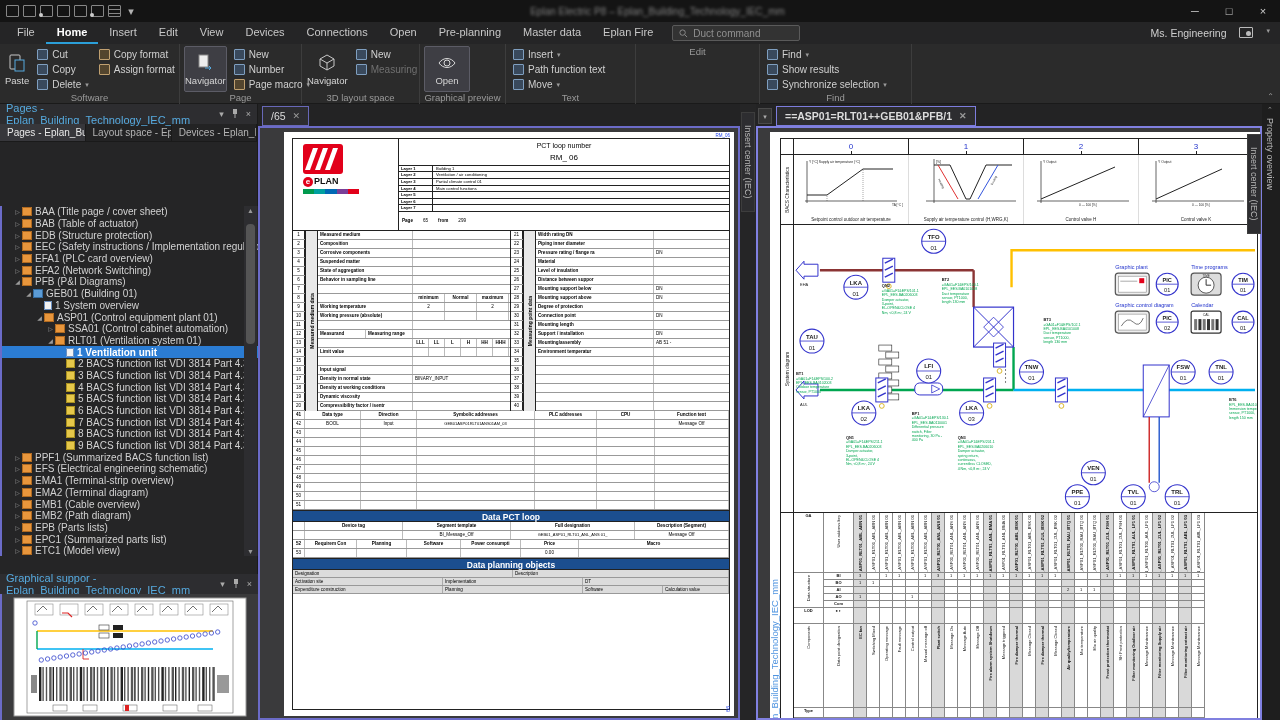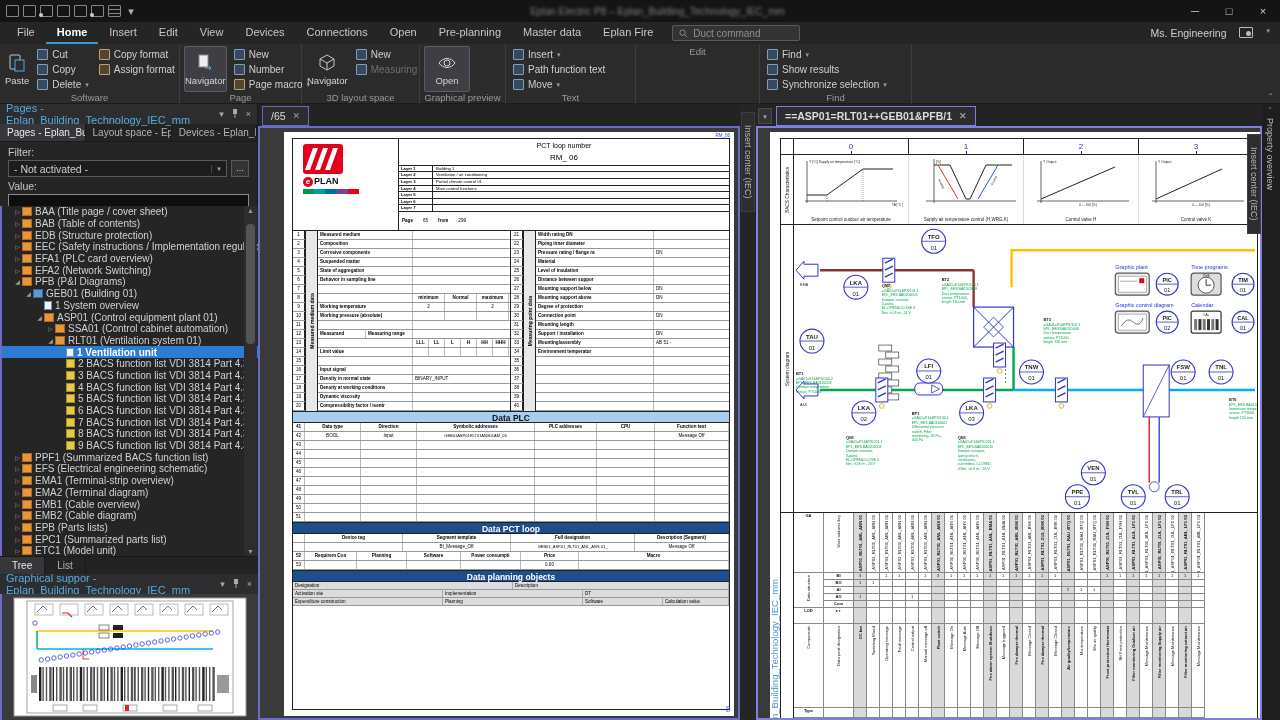--- a/index.html
+++ b/index.html
@@ -384,42 +384,30 @@
               <line x1="4" y1="5" x2="4" y2="9" stroke="#aaa"></line>
             </svg>
         </span>
         <span class="hico">×</span>
       </div>
       <div id="ptabs">
           <div class="ptab active">Pages - Eplan_Buildin...</div>
           <div class="ptab">Layout space - Eplan_...</div>
           <div class="ptab">Devices - Eplan_Build...</div>
         </div>
-      <div id="filterarea">
-        <div>Filter:</div>
-        <div class="filrow">
-          <div class="combo" style="flex:1">
-            <span>- Not activated -</span>
-            <span class="cdd">▾</span>
-          </div>
-          <div class="morebtn">...</div>
-        </div>
-        <div style="margin-top:3px">Value:</div>
-        <div class="valbox"></div>
-      </div>
       <div id="tree">
           <div class="titem" style="padding-left: 11px;">
             <span class="arr">▷</span>
             <span class="ticon og"></span>
             <span>BAA (Title page / cover sheet)</span>
           </div>
           <div class="titem" style="padding-left: 11px;">
             <span class="arr">▷</span>
             <span class="ticon og"></span>
-            <span>BAB (Table of contents)</span>
+            <span>BAB (Table of actuator)</span>
           </div>
           <div class="titem" style="padding-left: 11px;">
             <span class="arr">▷</span>
             <span class="ticon og"></span>
             <span>EDB (Structure protection)</span>
           </div>
           <div class="titem" style="padding-left: 11px;">
             <span class="arr">▷</span>
             <span class="ticon og"></span>
             <span>EEC (Safety instructions / Implementation regulation)</span>
@@ -530,47 +518,43 @@
             <span>EMA2 (Terminal diagram)</span>
           </div>
           <div class="titem" style="padding-left: 11px;">
             <span class="arr">▷</span>
             <span class="ticon og"></span>
             <span>EMB1 (Cable overview)</span>
           </div>
           <div class="titem" style="padding-left: 11px;">
             <span class="arr">▷</span>
             <span class="ticon og"></span>
-            <span>EMB2 (Cable diagram)</span>
+            <span>EMB2 (Path diagram)</span>
           </div>
           <div class="titem" style="padding-left: 11px;">
             <span class="arr">▷</span>
             <span class="ticon og"></span>
             <span>EPB (Parts lists)</span>
           </div>
           <div class="titem" style="padding-left: 11px;">
             <span class="arr">▷</span>
             <span class="ticon og"></span>
             <span>EPC1 (Summarized parts list)</span>
           </div>
           <div class="titem" style="padding-left: 11px;">
             <span class="arr">▷</span>
             <span class="ticon og"></span>
-            <span>ETC1 (Model unit)</span>
+            <span>ETC1 (Model view)</span>
           </div>
         </div>
       <div id="treescroll">
         <span class="sarr" style="top:1px">▲</span>
         <div class="thumb"></div>
         <span class="sarr" style="bottom:1px">▼</span>
       </div>
-      <div id="btabs">
-          <div class="btab active">Tree</div>
-          <div class="btab">List</div>
-        </div>
       <div id="prevpanel">
         <div class="pheader">
           <span>Graphical suppor - Eplan_Building_Technology_IEC_mm</span>
           <span class="sp"></span>
           <span class="hico">▾</span>
           <span class="hico">
             <svg width="8" height="9" viewBox="0 0 8 9">
                 <rect x="2" y="0" width="4" height="5" fill="#aaa"></rect>
                 <line x1="4" y1="5" x2="4" y2="9" stroke="#aaa"></line>
               </svg>
@@ -1028,21 +1012,20 @@
                     <div class="mmval"></div>
                   </div>
                   <div class="mmrow">
                     <div class="mmn">40</div>
                     <div class="mmpad"></div>
                     <div class="mmlab" style="width: 118px;"></div>
                     <div class="mmval"></div>
                   </div>
                 </div>
               </div>
-              <div class="band lt">Data PLC</div>
               <div class="plcrow hd">
                 <div class="c" style="width: 12px;">41</div>
                 <div class="c" style="width: 56px; font-size: 4.6px;">Data type</div>
                 <div class="c" style="width: 56px; font-size: 4.6px;">Direction</div>
                 <div class="c" style="width: 118px; font-size: 4.6px;">Symbolic addresses</div>
                 <div class="c" style="width: 62px; font-size: 4.6px;">PLC addresses</div>
                 <div class="c" style="width: 58px; font-size: 4.6px;">CPU</div>
                 <div class="c" style="width: 74px; font-size: 4.6px;">Function text</div>
               </div>
               <div class="plcrow">

